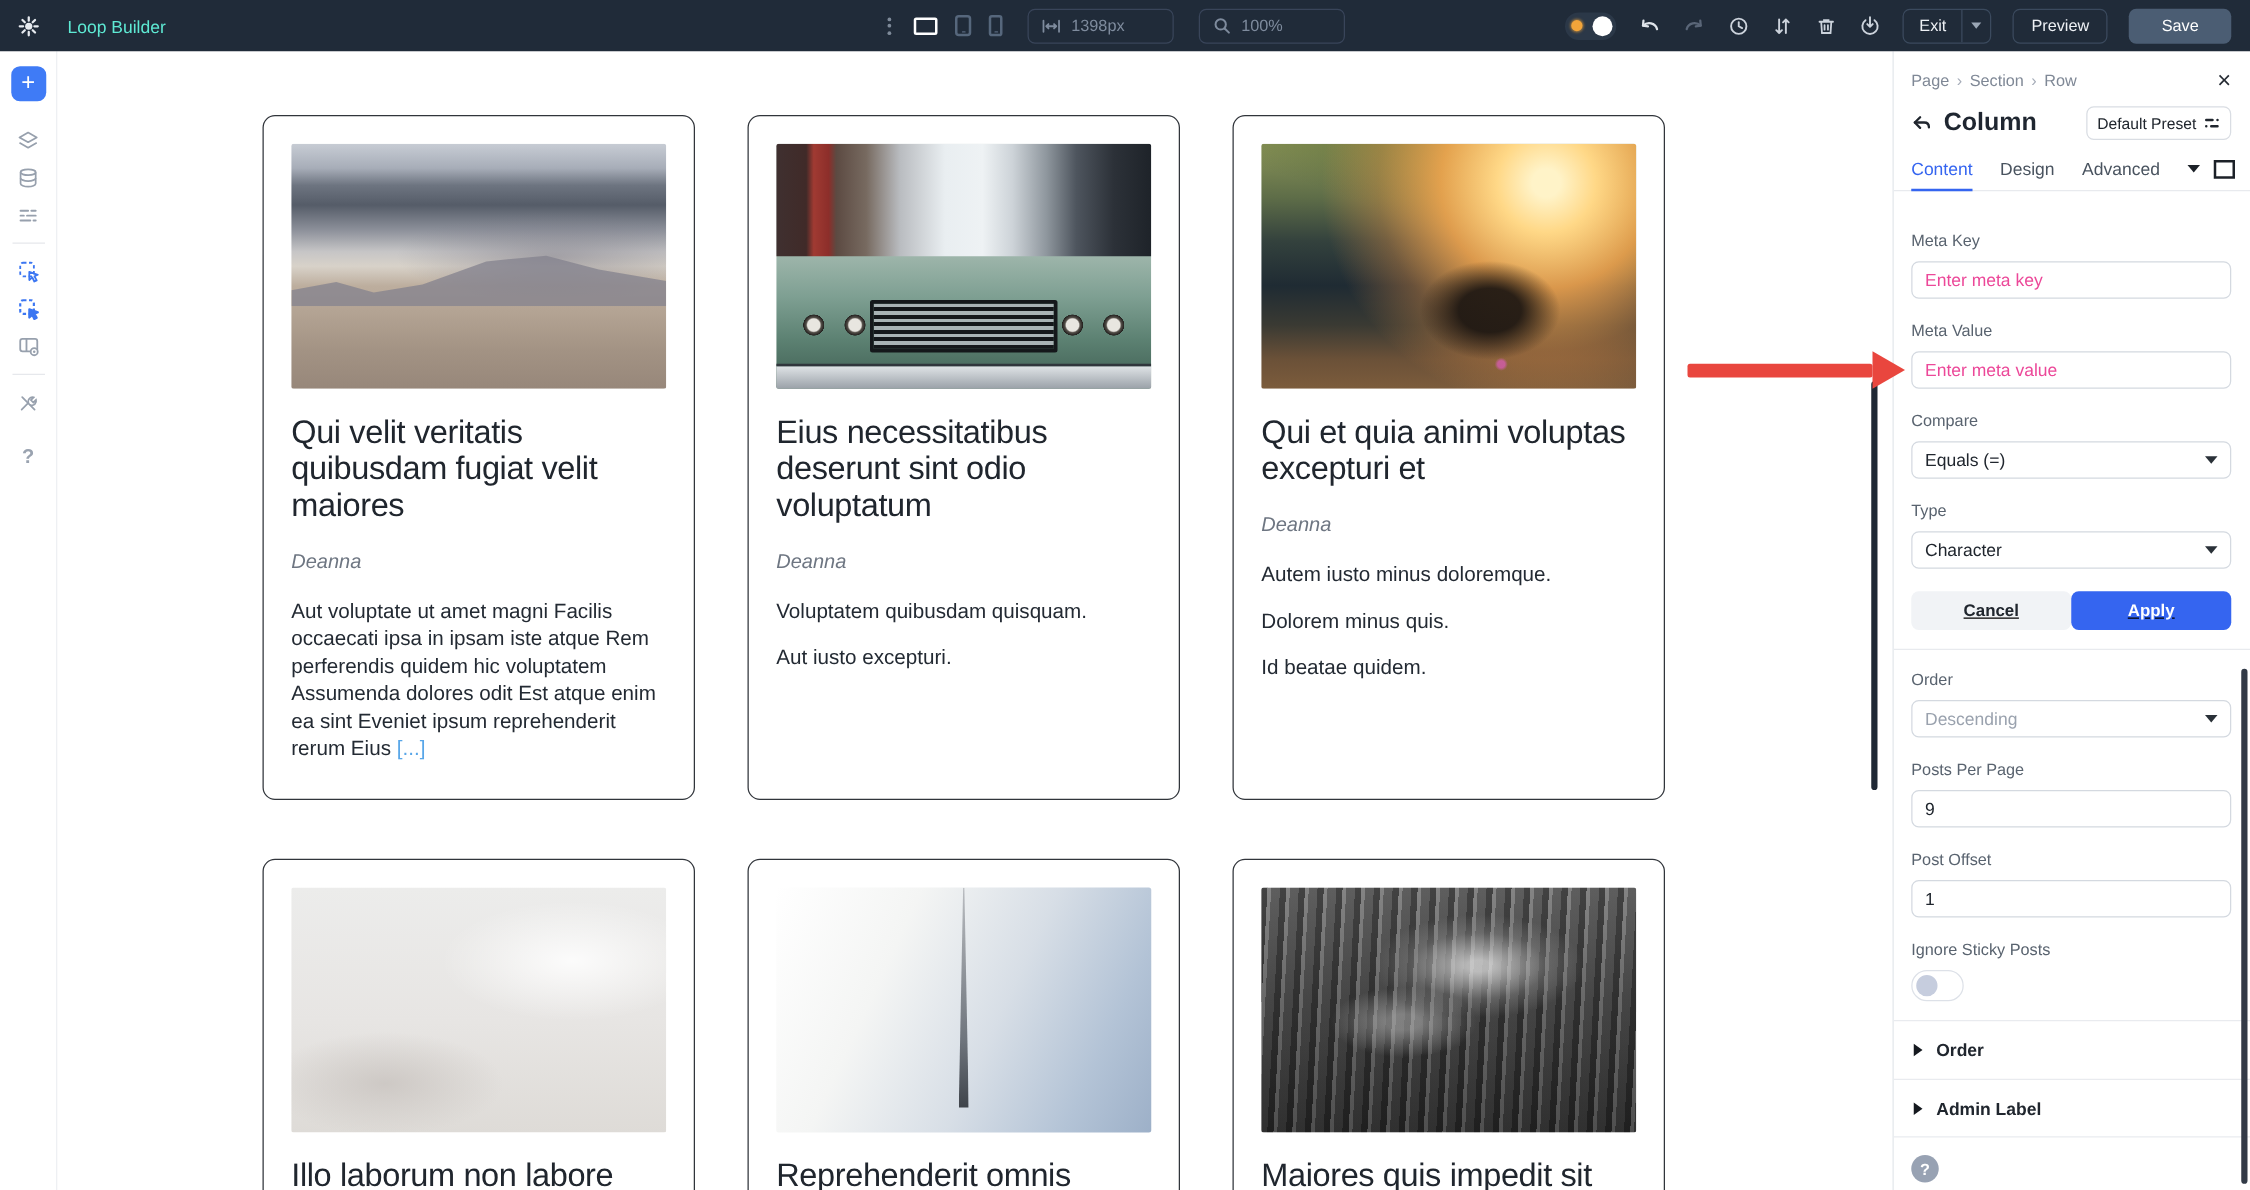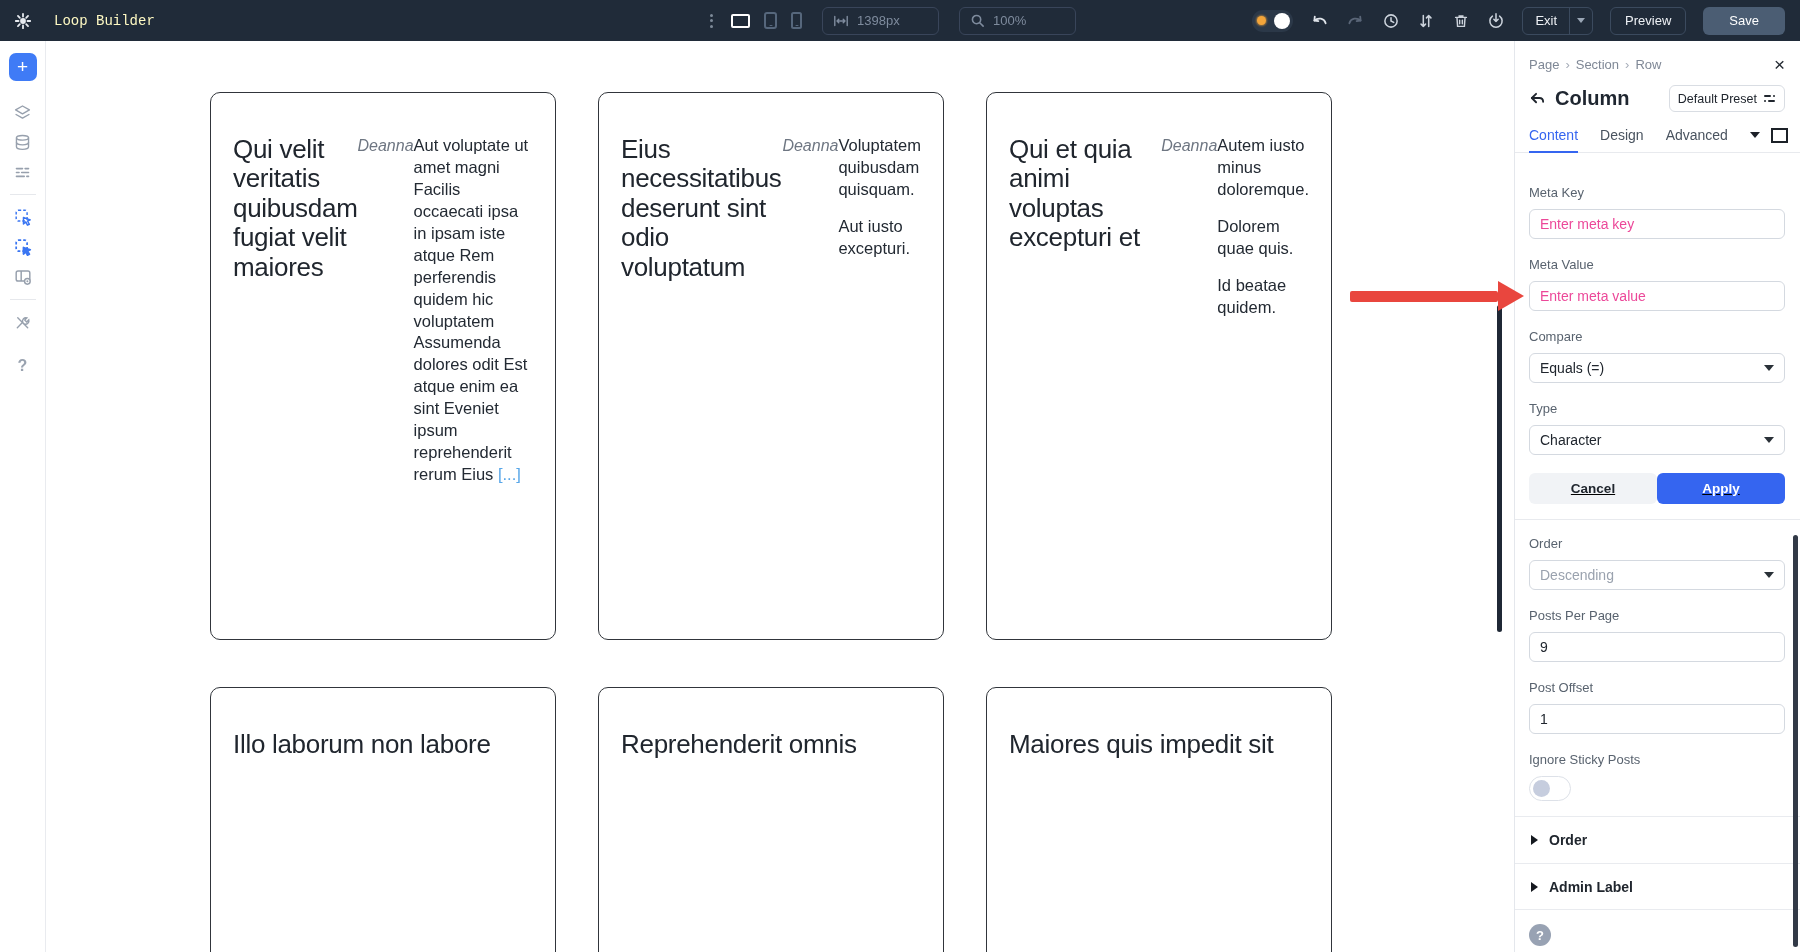--- a/index.html
+++ b/index.html
@@ -13,21 +13,21 @@
     --knob-gray:#c6cdde;
   }
   *{margin:0;padding:0;box-sizing:border-box;}
   html,body{width:1800px;height:952px;overflow:hidden;background:#fff;
     font-family:"Liberation Sans","DejaVu Sans",sans-serif;-webkit-font-smoothing:antialiased;}
   body{position:relative;}
 
   
   .topbar{height:41px;background:var(--topbar-bg);display:flex;align-items:center;padding:0 15px 0 14px;position:relative;z-index:30;}
   .tb-left{display:flex;align-items:center;gap:22px;}
-  .tb-title{color:#fef9c3;font-size:14px;font-family:Liberation Mono, monospace;}
+  .tb-title{color:#5eead4;font-size:14px;}
   .icon-btn{display:flex;align-items:center;justify-content:center;color:#ccd3dc;cursor:pointer;background:none;border:none;}
   .icon-btn.disabled{color:#5a6678;}
   .tb-center{position:absolute;left:50%;top:0;height:41px;transform:translateX(calc(-50% - 7px));display:flex;align-items:center;gap:14px;}
   .vdots{display:flex;flex-direction:column;gap:2.5px;margin-right:4px;}
   .vdots i{width:3px;height:3px;border-radius:50%;background:#7e8a99;}
   .dev-desktop{width:19px;height:14px;border:2px solid #fff;border-radius:2px;}
   .dev-tablet{width:13px;height:17px;border:2px solid #56677c;border-radius:3px;position:relative;}
   .dev-phone{width:11px;height:17px;border:2px solid #56677c;border-radius:2.5px;position:relative;}
   .dev-tablet::after,.dev-phone::after{content:'';position:absolute;left:50%;bottom:1px;transform:translateX(-50%);width:3px;height:1.5px;background:#56677c;border-radius:1px;}
   .tb-chip{display:flex;align-items:center;gap:8px;width:117px;height:28px;border:1px solid #39455a;border-radius:6px;padding:0 10px;color:#7e8b9d;font-size:13px;margin-left:6px;}
@@ -49,21 +49,21 @@
   .sidebar{width:46px;background:#fff;border-right:1px solid #e9ebef;display:flex;flex-direction:column;align-items:center;padding-top:12px;flex:none;}
   .plus-btn{width:28px;height:28px;border-radius:7px;background:var(--plus-bg);color:#fff;font-size:19px;line-height:26px;text-align:center;cursor:pointer;border:none;font-family:inherit;}
   .sb-icon{width:34px;height:30px;display:flex;align-items:center;justify-content:center;color:#97a0ad;cursor:pointer;background:none;border:none;}
   .sb-icon.blue{color:var(--accent-icon);}
   .sb-divider{width:26px;border-top:1px solid #e6e8ec;margin:7px 0;}
   .sb-help{font-size:16px;color:#9aa3b0;font-weight:700;}
 
   
   .canvas{flex:1;position:relative;background:#fff;overflow:hidden;}
   .post-grid{position:absolute;left:164px;top:51px;display:grid;grid-template-columns:repeat(3,346px);column-gap:42px;row-gap:47px;grid-auto-rows:548px;}
-  .card{border:1px solid #31353b;border-radius:10px;background:#fff;padding:22px;display:flex;flex-direction:row;}
+  .card{border:1px solid #31353b;border-radius:10px;background:#fff;padding:22px;display:flex;flex-direction:column;}
   .card-image{height:196px;border-radius:2px;position:relative;overflow:hidden;flex:none;}
   .card-title{margin-top:20px;font-size:26px;font-weight:500;color:#20262e;line-height:1.13;letter-spacing:-0.3px;}
   .card-author{margin-top:22px;font-style:italic;color:#6e7682;font-size:16px;}
   .card-excerpt{margin-top:20px;font-size:16.5px;color:#232a33;line-height:1.33;}
   .card-excerpt p + p{margin-top:15px;}
   .more-link{color:var(--link-blue);}
   .canvas-scrollbar{position:absolute;right:12px;top:264px;width:5px;height:327px;border-radius:3px;background:#1f2835;}
 
   
   .img-beach{background:
@@ -319,21 +319,21 @@
             <p>Aut iusto excepturi.</p>
           </div>
   </article>
 
   <article class="card">
     <div class="card-image img-sunset"></div>
     <h2 class="card-title">Qui et quia animi voluptas excepturi et</h2>
     <div class="card-author">Deanna</div>
     <div class="card-excerpt">
             <p>Autem iusto minus doloremque.</p>
-            <p>Dolorem quae quis.</p>
+            <p>Dolorem minus quis.</p>
             <p>Id beatae quidem.</p>
           </div>
   </article>
 
   <article class="card">
     <div class="card-image img-sky"></div>
     <h2 class="card-title">Illo laborum non labore</h2>
 
   </article>
 

